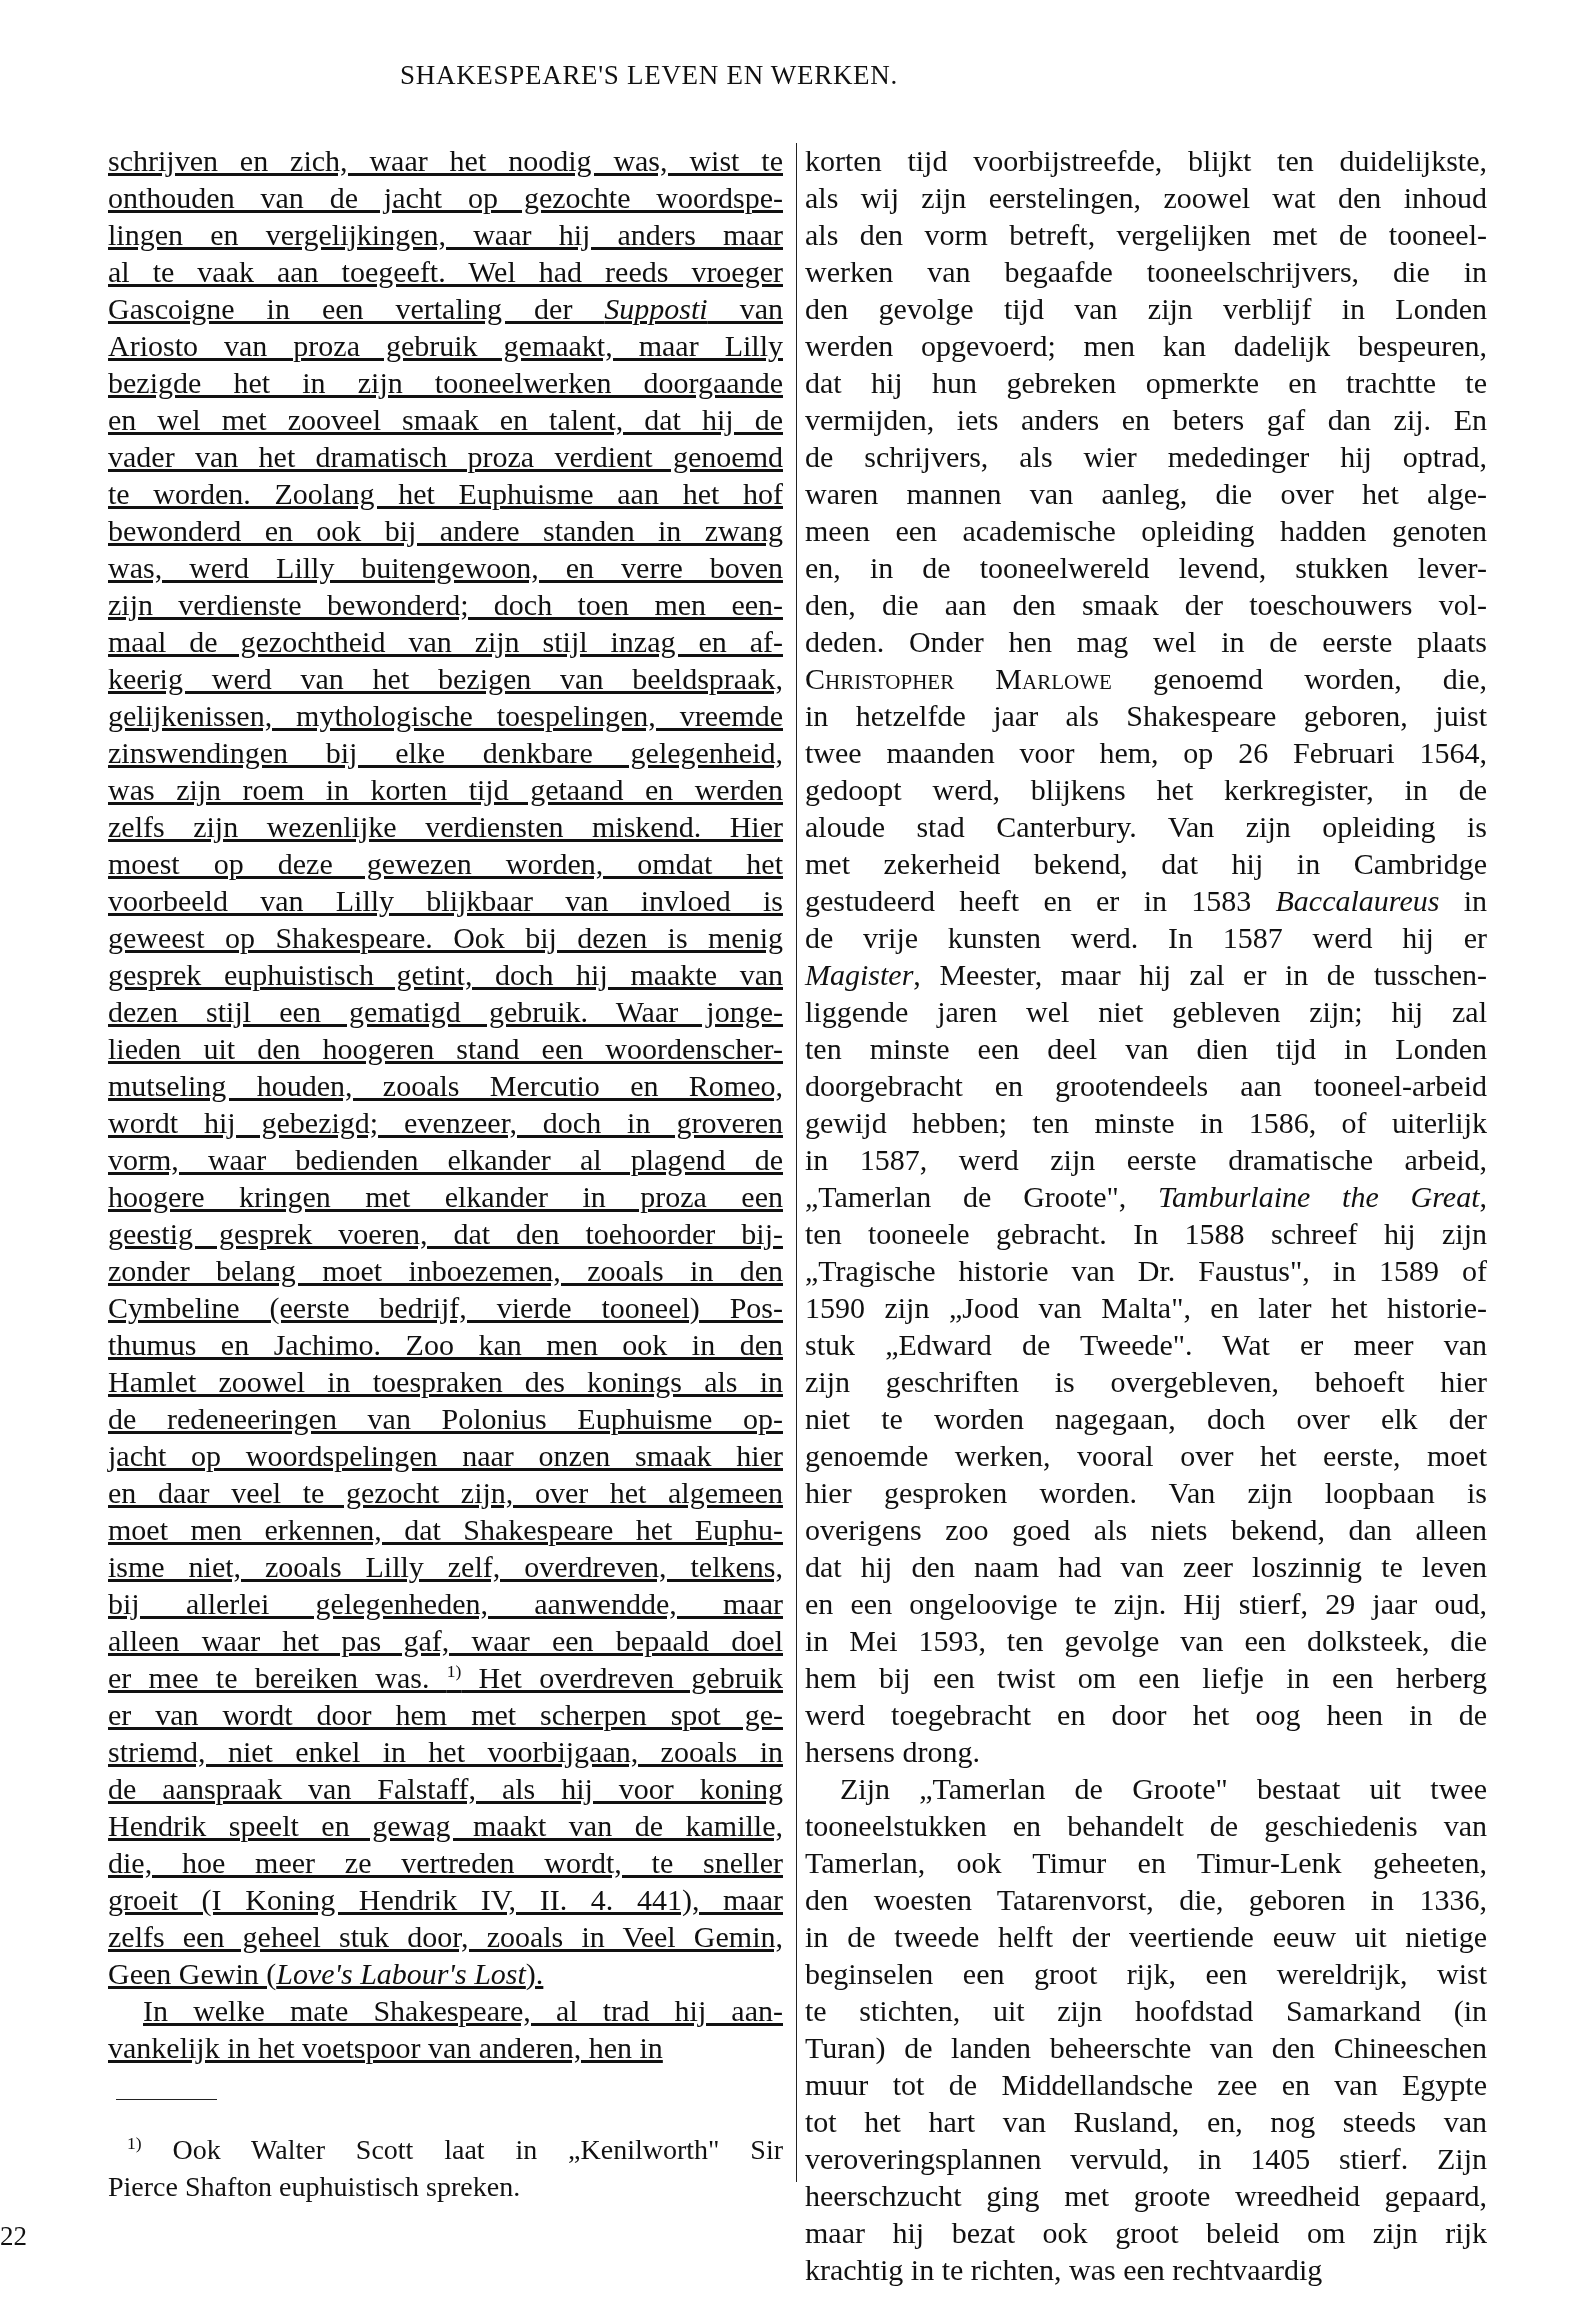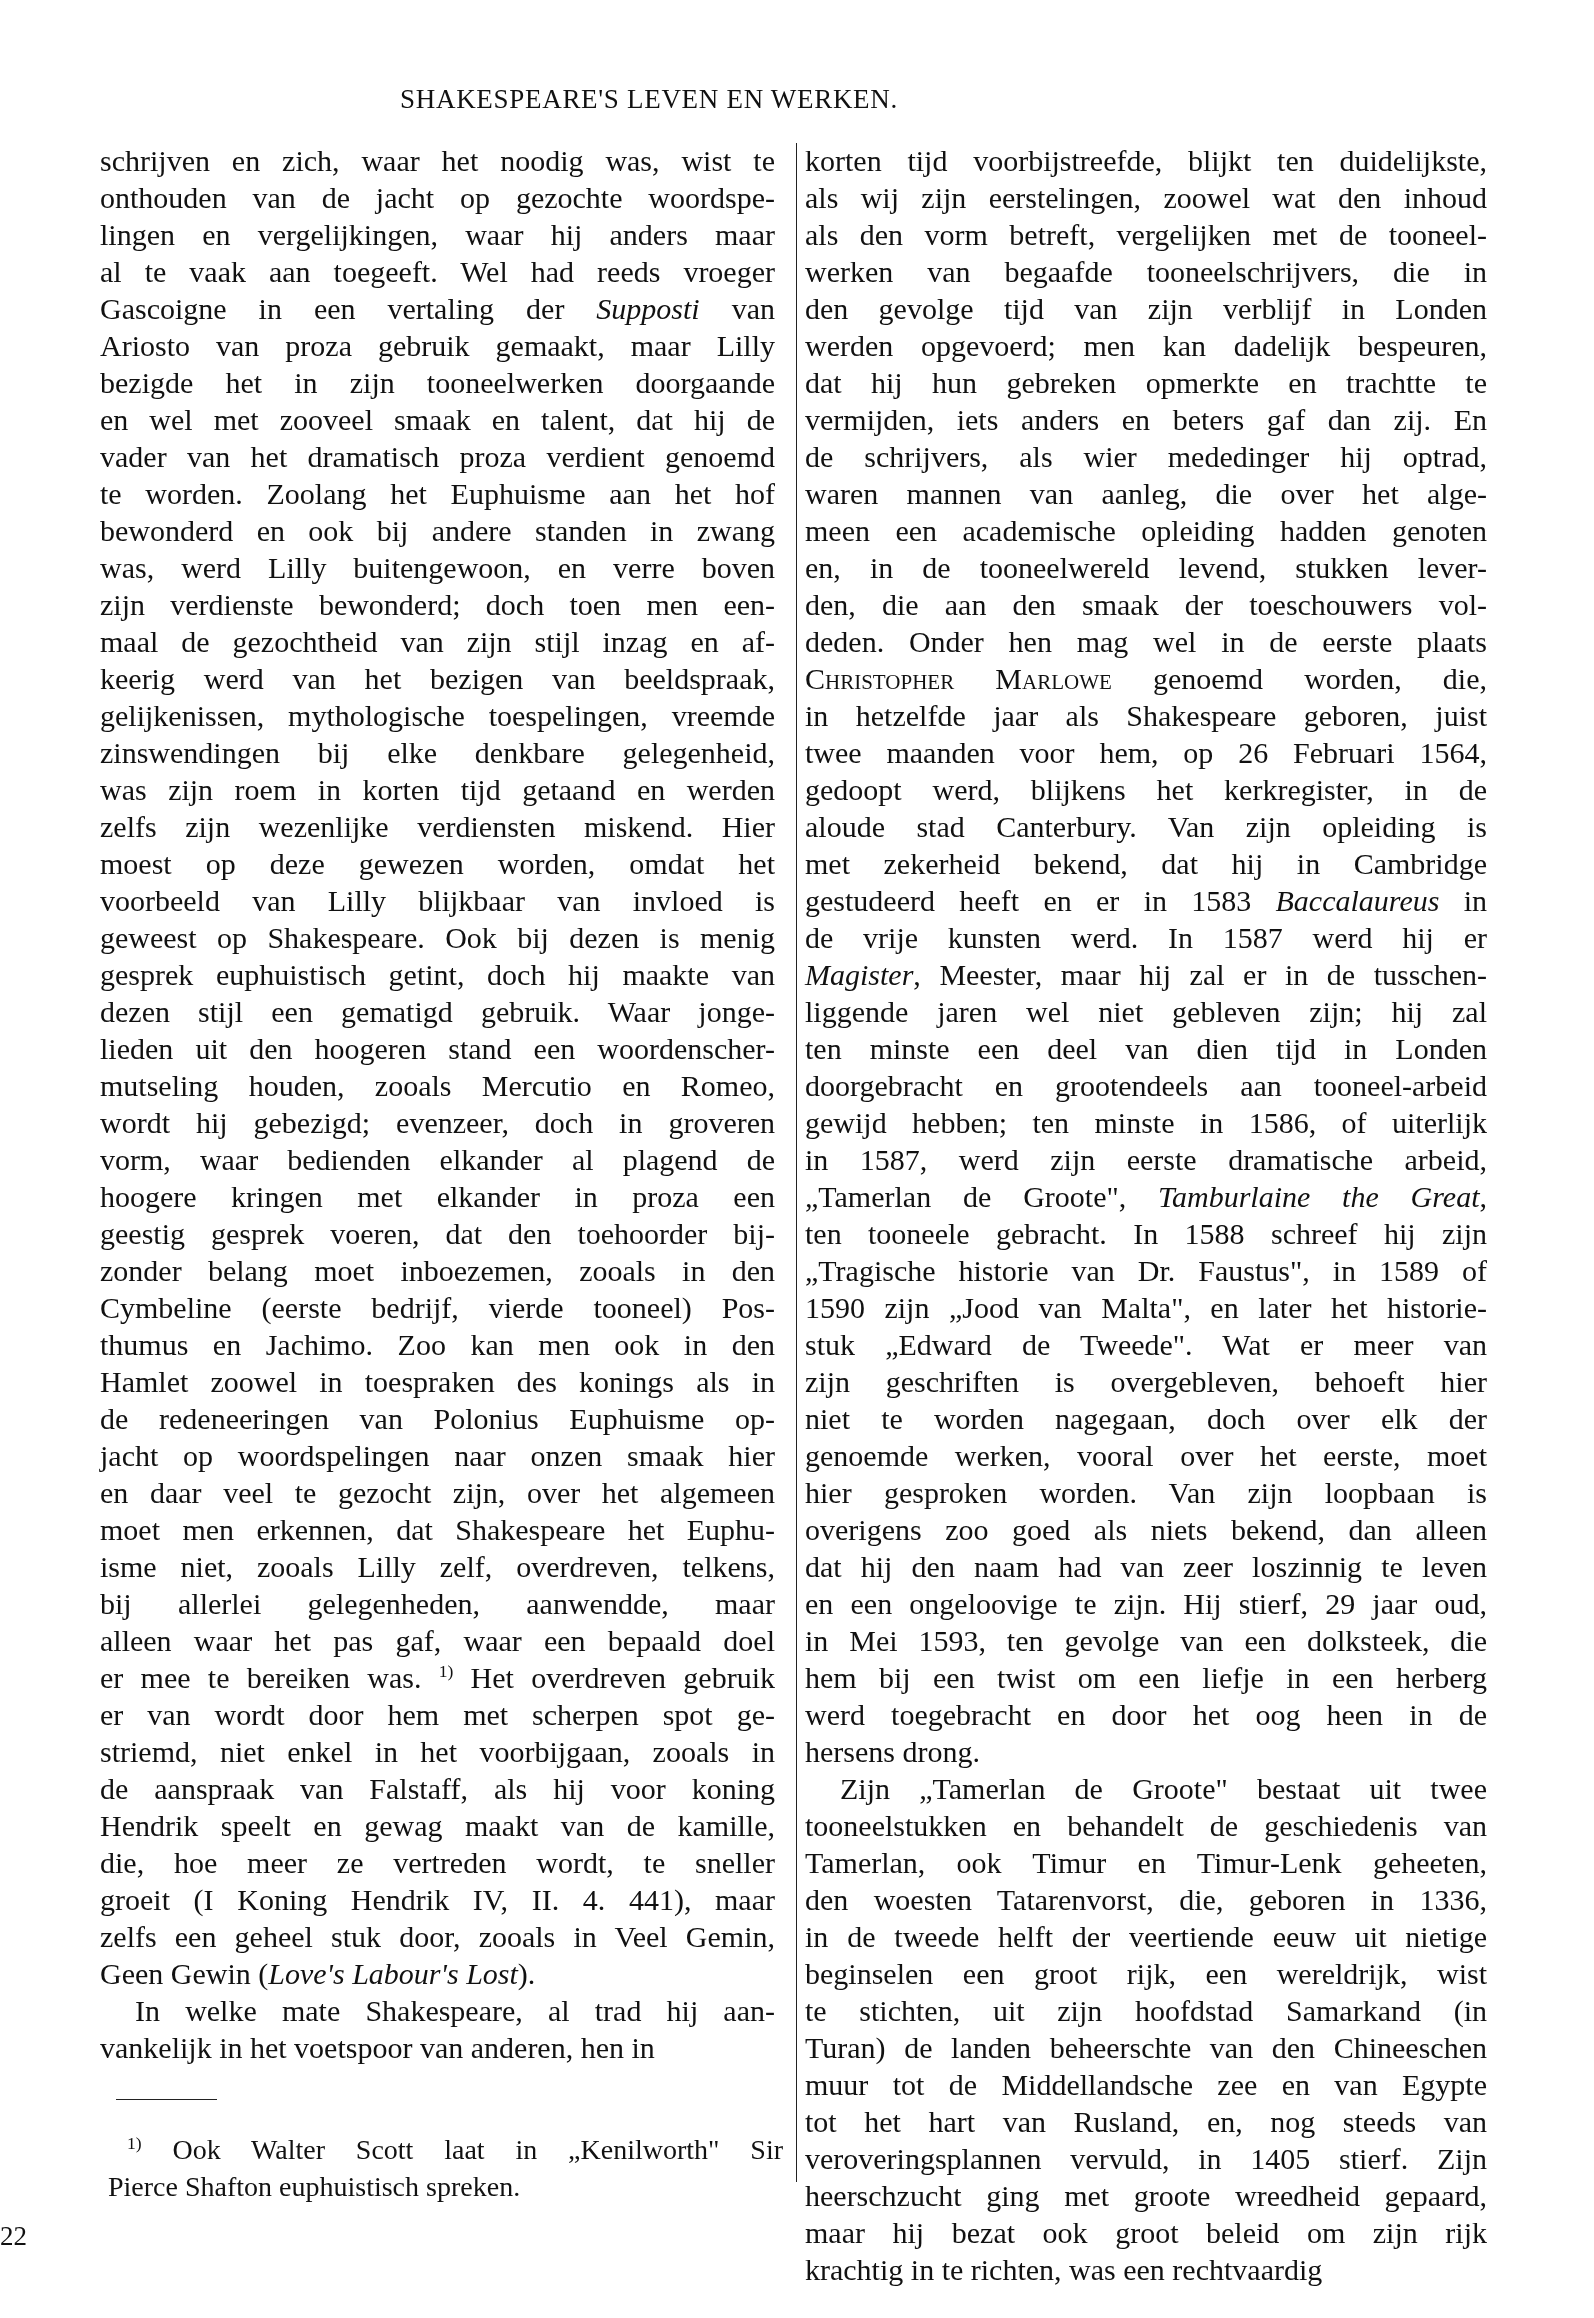--- a/index.html
+++ b/index.html
@@ -2,28 +2,28 @@
 <html style="font-size:10.8px"><head>
 <meta charset="utf-8">
 <style>
   html, body { margin: 0; padding: 0; background: #ffffff; }
   body {
     width: 1594px; height: 2319px; position: relative; overflow: hidden;
     font-family: "Liberation Serif", "DejaVu Serif", serif;
     color: #111111;
   }
   .running-head {
-    position: absolute; top: 84px; left: 0; width: 1298px;
+    position: absolute; top: 60px; left: 0; width: 1298px;
     text-align: center; font-size: 27px; letter-spacing: 0.7px;
   }
   .column {
     position: absolute; top: 142px;
     font-size: 30px; line-height: 37px;
   }
-  .col-left { left: 100px; width: 675px; }
+  .col-left { left: 108px; width: 675px; text-decoration: underline; }
   .col-right { left: 805px; width: 682px; }
   .divider {
     position: absolute; left: 796px; top: 143px; width: 1.4px; height: 2039px;
     background: #222;
   }
   .line {
     display: block; text-align: justify; text-align-last: justify;
     white-space: nowrap; height: 37px; overflow: visible;
     word-spacing: 0; 
   }

